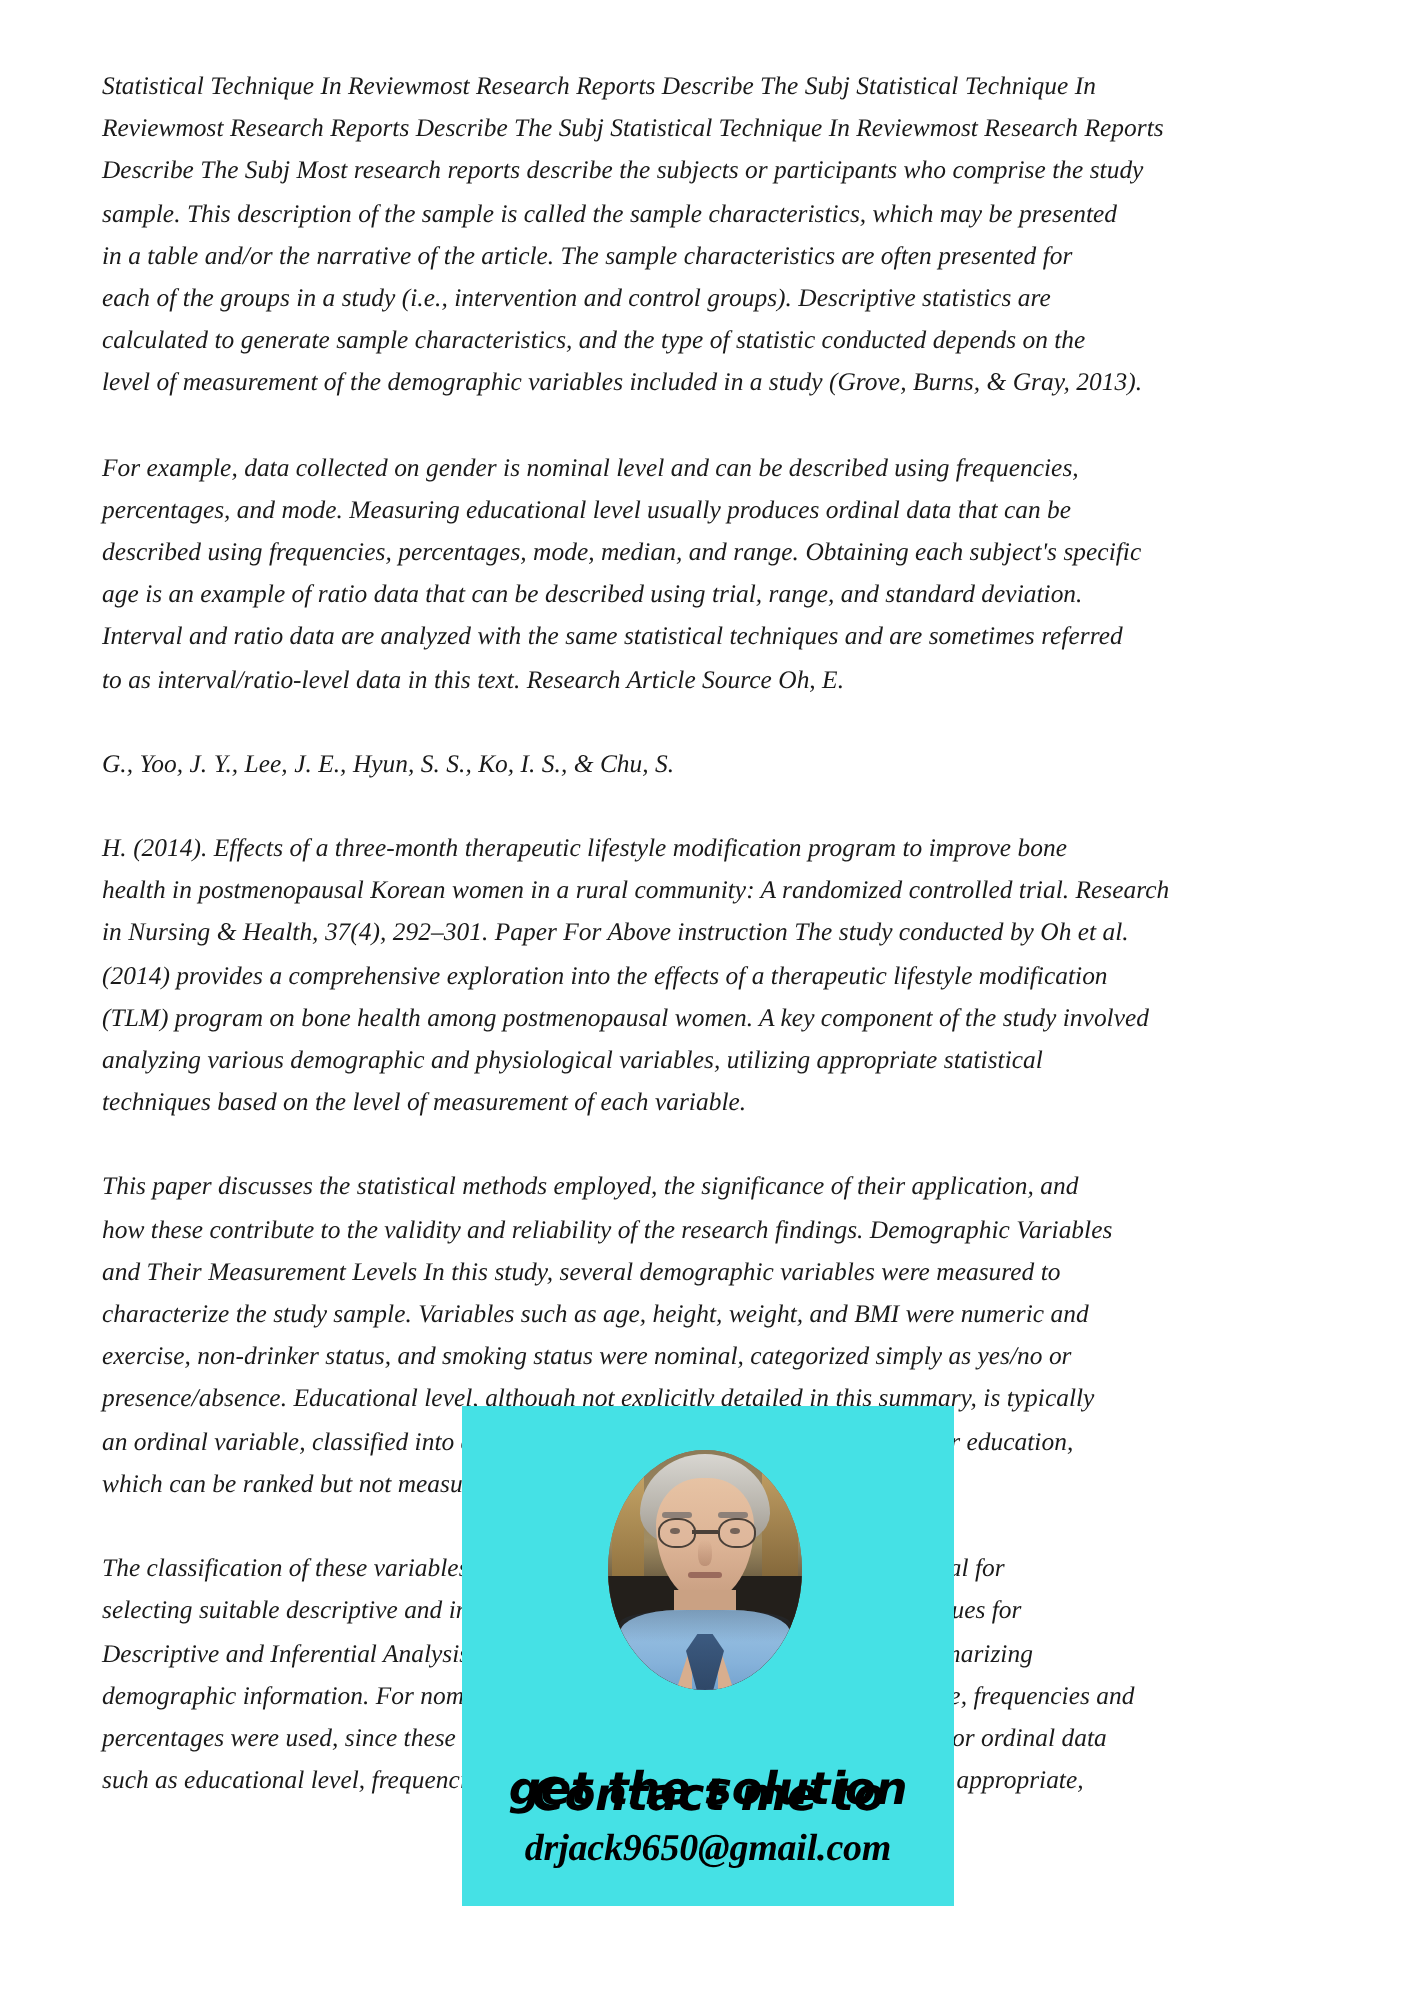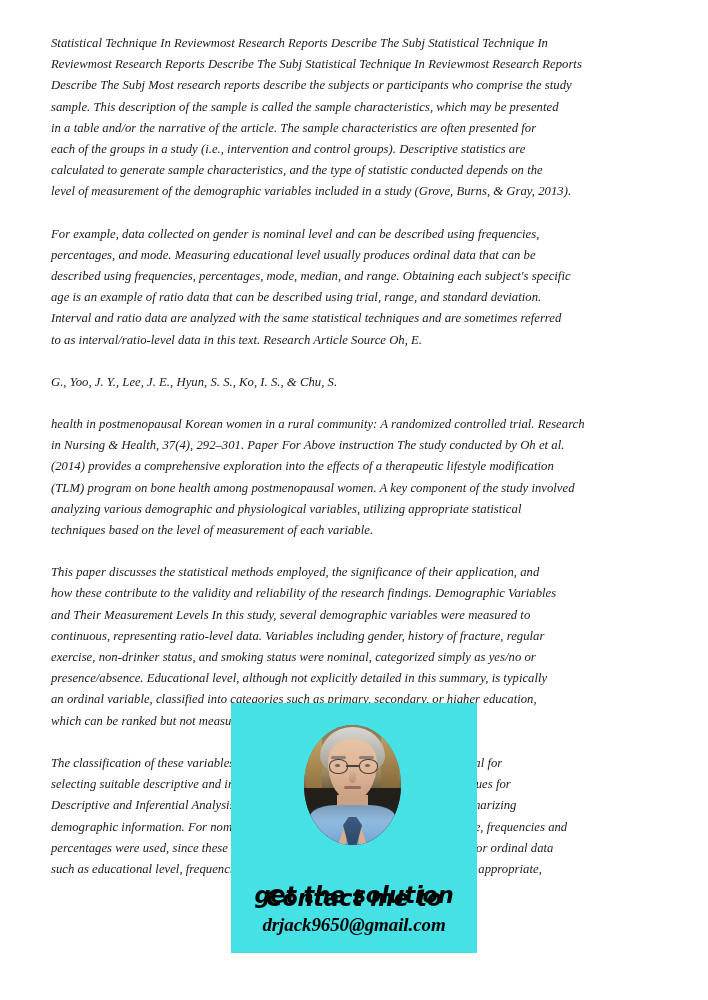--- a/index.html
+++ b/index.html
@@ -203,32 +203,33 @@
         <div class="line">percentages, and mode. Measuring educational level usually produces ordinal data that can be</div>
         <div class="line">described using frequencies, percentages, mode, median, and range. Obtaining each subject's specific</div>
         <div class="line">age is an example of ratio data that can be described using trial, range, and standard deviation.</div>
         <div class="line">Interval and ratio data are analyzed with the same statistical techniques and are sometimes referred</div>
         <div class="line">to as interval/ratio-level data in this text. Research Article Source Oh, E.</div>
       </div>
       <div class="para">
         <div class="line">G., Yoo, J. Y., Lee, J. E., Hyun, S. S., Ko, I. S., &amp; Chu, S.</div>
       </div>
       <div class="para">
+        <div class="line">H. (2014). Effects of a three-month therapeutic lifestyle modification program to improve bone</div>
         <div class="line">health in postmenopausal Korean women in a rural community: A randomized controlled trial. Research</div>
         <div class="line">in Nursing &amp; Health, 37(4), 292–301. Paper For Above instruction The study conducted by Oh et al.</div>
         <div class="line">(2014) provides a comprehensive exploration into the effects of a therapeutic lifestyle modification</div>
         <div class="line">(TLM) program on bone health among postmenopausal women. A key component of the study involved</div>
         <div class="line">analyzing various demographic and physiological variables, utilizing appropriate statistical</div>
         <div class="line">techniques based on the level of measurement of each variable.</div>
       </div>
       <div class="para">
         <div class="line">This paper discusses the statistical methods employed, the significance of their application, and</div>
         <div class="line">how these contribute to the validity and reliability of the research findings. Demographic Variables</div>
         <div class="line">and Their Measurement Levels In this study, several demographic variables were measured to</div>
-        <div class="line">continuous, representing ratio-level data. Variables including gender, history of fracture, regular</div>
+        <div class="line">characterize the study sample. Variables such as age, height, weight, and BMI were numeric and</div>
         <div class="line">exercise, non-drinker status, and smoking status were nominal, categorized simply as yes/no or</div>
         <div class="line">presence/absence. Educational level, although not explicitly detailed in this summary, is typically</div>
         <div class="line">an ordinal variable, classified into categories such as primary, secondary, or higher education,</div>
         <div class="line">which can be ranked but not measured numerically.</div>
       </div>
       <div class="para">
         <div class="line">The classification of these variables based on their level of measurement was critical for</div>
         <div class="line">selecting suitable descriptive and inferential statistical methods. Statistical Techniques for</div>
         <div class="line">Descriptive and Inferential Analysis Descriptive statistics played a key role in summarizing</div>
         <div class="line">demographic information. For nominal variables like gender and history of fracture, frequencies and</div>

